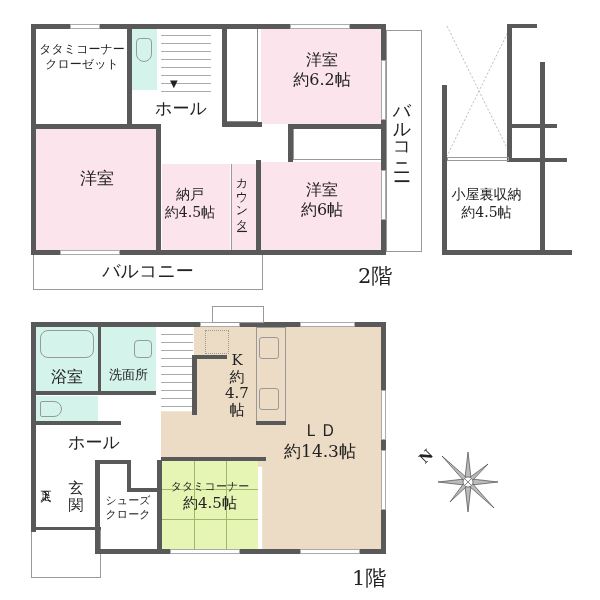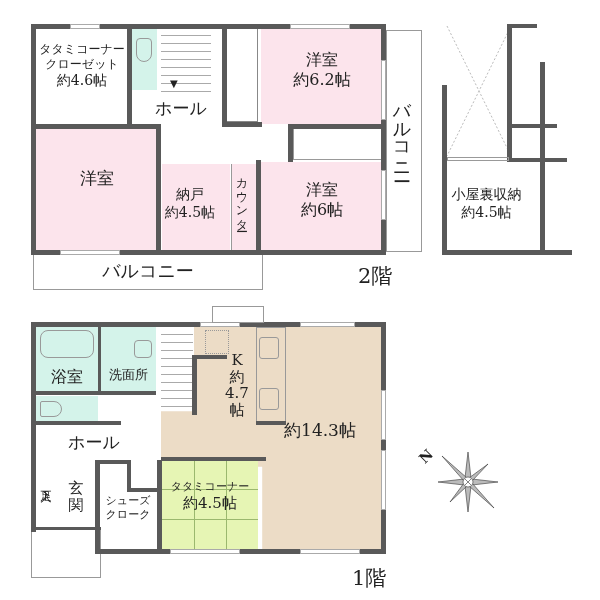--- a/index.html
+++ b/index.html
@@ -15,21 +15,20 @@
 </style>
 </head>
 <body>
 
 <div>
 
   <div class="room" style="left:34px;top:26px;width:96px;height:100px;background:#fff;"></div>
   <div class="lbl" style="left:34px;top:42px;width:96px;font-size:12px;">
     <div>タタミコーナー</div>
     <div>クローゼット</div>
-    <div style="font-size:14px;">約4.6帖</div>
   </div>
 
   <div class="room" style="left:131px;top:28px;width:26px;height:62px;background:#d4f3ea;"></div>
   <div class="thin" style="left:136px;top:38px;width:16px;height:24px;border-radius:4px 4px 8px 8px;"></div>
 
   <div class="room" style="left:161px;top:28px;width:50px;height:64px;background:#fff;background-image:repeating-linear-gradient(180deg,transparent 0 7px,#aaa 7px 8px);"></div>
   <div class="lbl" style="left:170px;top:78px;font-size:10px;">▼</div>
 
   <div class="room" style="left:131px;top:92px;width:160px;height:62px;background:#fff;"></div>
   <div class="lbl" style="left:155px;top:98px;font-size:17px;">ホール</div>
@@ -149,20 +148,21 @@
   <div class="thin" style="left:205px;top:330px;width:24px;height:24px;border-style:dotted;"></div>
 
   <div class="lbl" style="left:224px;top:352px;width:26px;font-size:15px;line-height:1.1;">
     <div>K</div>
     <div>約</div>
     <div>4.7</div>
     <div>帖</div>
   </div>
 
   <div class="lbl" style="left:270px;top:420px;width:100px;font-size:17px;">
+    <div>ＬＤ</div>
     <div>約14.3帖</div>
   </div>
 
   <div class="room" style="left:162px;top:461px;width:96px;height:88px;background:#e6f5b4;background-image:linear-gradient(90deg,transparent 32px,#9bb86e 32px 33px,transparent 33px 64px,#9bb86e 64px 65px,transparent 65px),linear-gradient(180deg,transparent 28px,#9bb86e 28px 29px,transparent 29px 58px,#9bb86e 58px 59px,transparent 59px);"></div>
   <div class="lbl" style="left:162px;top:480px;width:96px;">
     <div style="font-size:11px;">タタミコーナー</div>
     <div style="font-size:15px;">約4.5帖</div>
   </div>
 
   <div class="wall" style="left:31px;top:322px;width:355px;height:5px;"></div>

